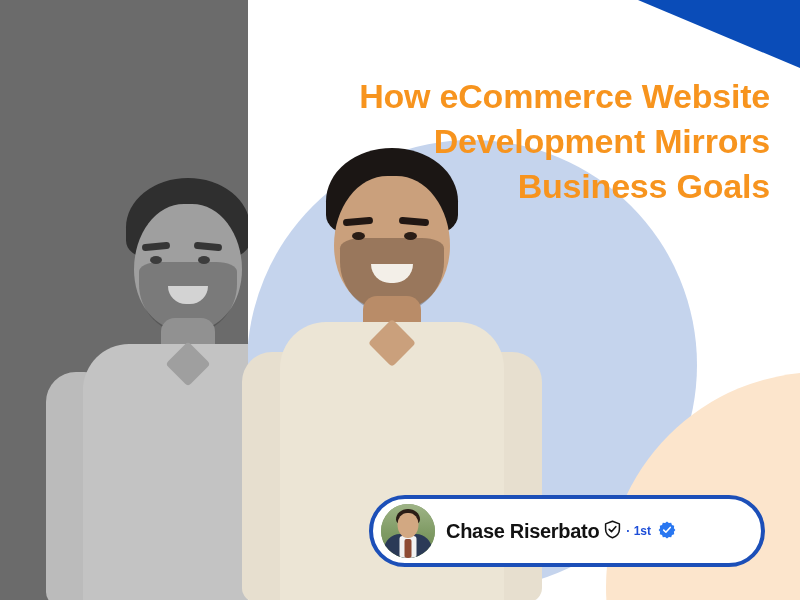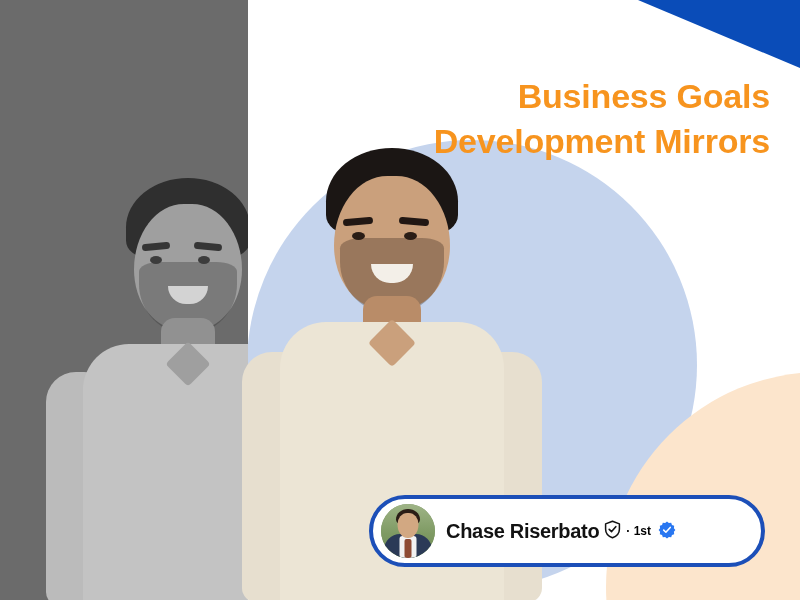--- a/index.html
+++ b/index.html
@@ -245,21 +245,21 @@
     font-size: 20px;
     font-weight: bold;
     color: #121212;
     letter-spacing: -0.3px;
     white-space: nowrap;
   }
   .shield-icon { display: block; }
   .degree {
     font-size: 12px;
     font-weight: bold;
-    color: #000000;
+    color: #1d4ed8;
     white-space: nowrap;
   }
   .verified-icon { display: block; margin-left: 2px; }
 
   .profile-subtitle {
     margin-top: 5px;
     font-size: 13px;
     color: #232323;
     white-space: nowrap;
     letter-spacing: -0.1px;
@@ -305,22 +305,23 @@
     <div class="neck"></div>
     <div class="arm-l"></div>
     <div class="arm-r"></div>
     <div class="torso"></div>
     <div class="collar-v"></div>
   </div>
 
   <div class="blue-corner"></div>
 
   <div class="headline">
+    <span class="line">How eCommerce Website</span>
+    <span class="line">Development Mirrors</span>
     <span class="line">Business Goals</span>
-    <span class="line">Development Mirrors</span>
   </div>
 
   <div class="profile-card">
 
     <div class="avatar">
       <div class="av-bg"></div>
       <div class="av-suit"></div>
       <div class="av-shirt"></div>
       <div class="av-tie"></div>
       <div class="av-hair"></div>

